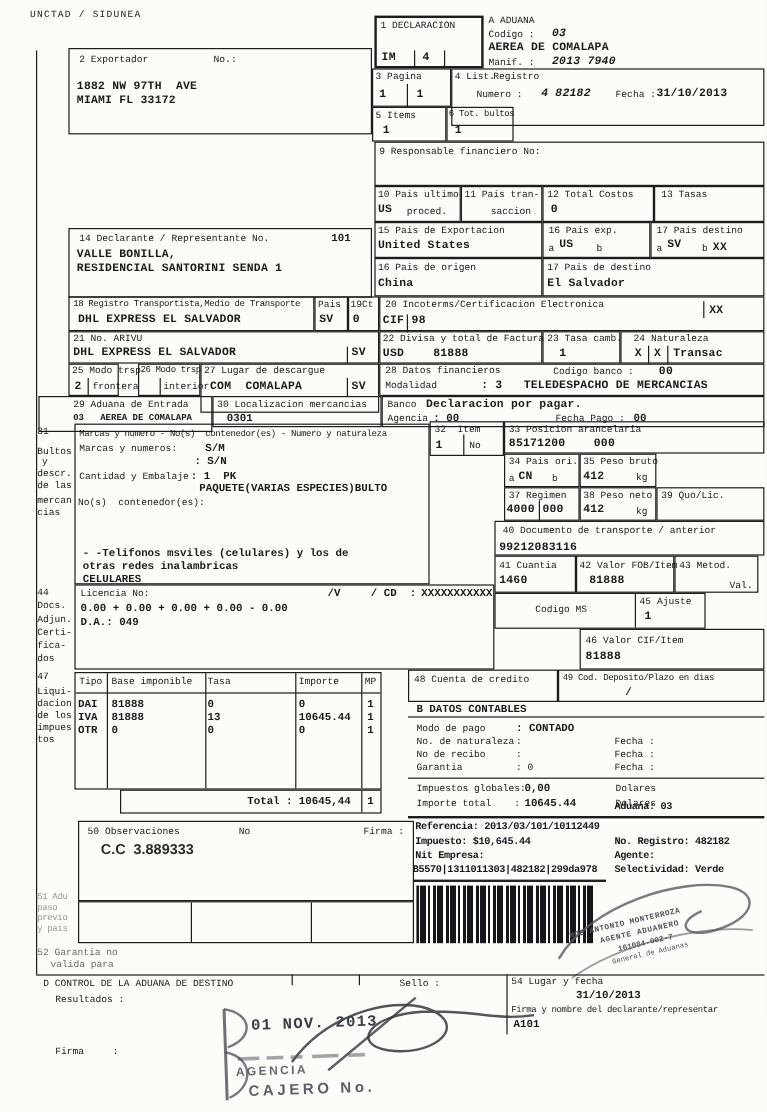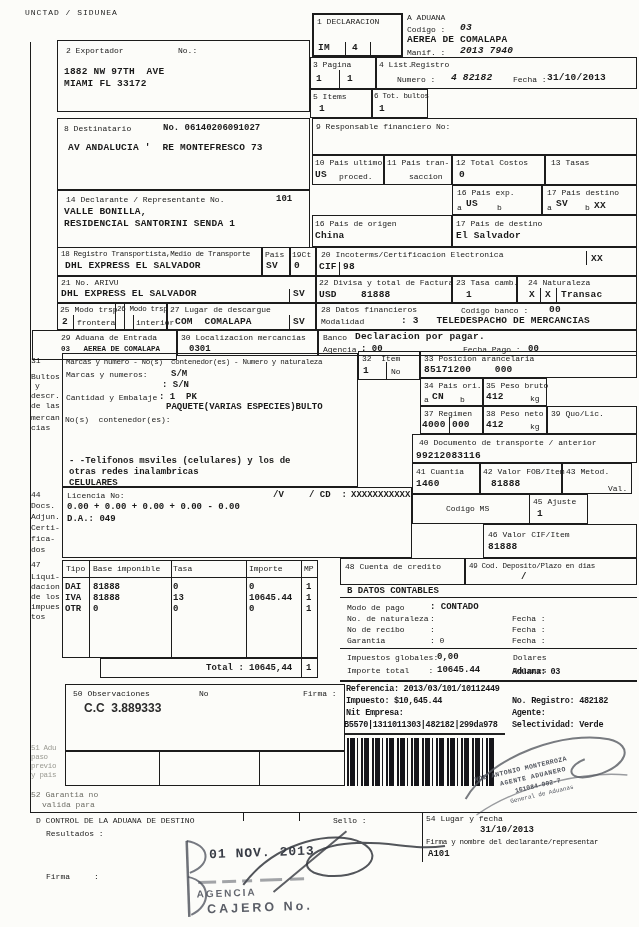--- a/index.html
+++ b/index.html
@@ -54,43 +54,38 @@
     <div class="t v" style="left:6px;top:26px">1882 NW 97TH  AVE</div>
     <div class="t v" style="left:6px;top:38px">MIAMI FL 33172</div>
   </div>
 
   <div class="bx" style="left:310px;top:57px;width:66px;height:32px">
     <div class="t l" style="left:2px;top:2px">3 Pagina</div>
     <div class="vl" style="left:28px;top:12px;height:19px"></div>
     <div class="t v" style="left:5px;top:16px">1</div>
     <div class="t v" style="left:36px;top:16px">1</div>
   </div>
-  <div class="bx" style="left:376px;top:57px;width:261px;height:32px">
+  <div class="bx" style="left:376px;top:57px;width:261px;height:48px">
     <div class="t l" style="left:2px;top:2px">4 List.</div>
     <div class="t l" style="left:34px;top:2px">Registro</div>
     <div class="t l" style="left:20px;top:17px">Numero :</div>
     <div class="t v bI" style="left:74px;top:15px">4 82182</div>
     <div class="t l" style="left:136px;top:17px">Fecha :</div>
     <div class="t v" style="left:170px;top:15px">31/10/2013</div>
   </div>
 
   <div class="bx" style="left:310px;top:89px;width:62px;height:29px">
     <div class="t l" style="left:2px;top:2px">5 Items</div>
     <div class="t v" style="left:8px;top:14px">1</div>
   </div>
   <div class="bx" style="left:372px;top:89px;width:56px;height:29px">
     <div class="t l7" style="left:1px;top:2px">6 Tot. bultos</div>
     <div class="t v" style="left:6px;top:14px">1</div>
   </div>
 
-  <div class="bx" style="left:57px;top:118px;width:253px;height:72px">
-    <div class="t l" style="left:6px;top:5px">8 Destinatario</div>
-    <div class="t v9" style="left:105px;top:4px">No. 06140206091027</div>
-    <div class="t v" style="left:10px;top:24px">AV ANDALUCIA '  RE MONTEFRESCO 73</div>
-  </div>
 
   <div class="bx" style="left:312px;top:118px;width:325px;height:37px">
     <div class="t l" style="left:3px;top:3px">9 Responsable financiero No:</div>
   </div>
 
   <div class="bx" style="left:312px;top:155px;width:72px;height:30px">
     <div class="t l" style="left:2px;top:2px">10 Pais ultimo</div>
     <div class="t v" style="left:2px;top:14px">US</div>
     <div class="t l" style="left:26px;top:16px">proced.</div>
   </div>
@@ -106,20 +101,24 @@
     <div class="t l" style="left:5px;top:2px">13 Tasas</div>
   </div>
 
   <div class="bx" style="left:57px;top:190px;width:253px;height:58px">
     <div class="t l" style="left:8px;top:4px">14 Declarante / Representante No.</div>
     <div class="t v9" style="left:218px;top:3px">101</div>
     <div class="t v" style="left:6px;top:16px">VALLE BONILLA,</div>
     <div class="t v" style="left:6px;top:28px">RESIDENCIAL SANTORINI SENDA 1</div>
   </div>
 
+  <div class="bx" style="left:312px;top:185px;width:140px;height:30px">
+    <div class="t l" style="left:2px;top:2px">15 Pais de Exportacion</div>
+    <div class="t v" style="left:2px;top:14px">United States</div>
+  </div>
   <div class="bx" style="left:452px;top:185px;width:90px;height:30px">
     <div class="t l" style="left:4px;top:2px">16 Pais exp.</div>
     <div class="t l" style="left:4px;top:17px">a</div>
     <div class="t v" style="left:13px;top:13px">US</div>
     <div class="t l" style="left:44px;top:17px">b</div>
   </div>
   <div class="bx" style="left:542px;top:185px;width:95px;height:30px">
     <div class="t l" style="left:4px;top:2px">17 Pais destino</div>
     <div class="t l" style="left:4px;top:17px">a</div>
     <div class="t v" style="left:13px;top:13px">SV</div>
@@ -173,32 +172,32 @@
   </div>
   <div class="bx" style="left:517px;top:276px;width:120px;height:27px">
     <div class="t l" style="left:10px;top:1px">24 Naturaleza</div>
     <div class="t v" style="left:11px;top:13px">X</div>
     <div class="vl" style="left:22px;top:11px;height:15px"></div>
     <div class="t v" style="left:27px;top:13px">X</div>
     <div class="vl" style="left:38px;top:11px;height:15px"></div>
     <div class="t v" style="left:43px;top:13px">Transac</div>
   </div>
 
-  <div class="bx" style="left:57px;top:303px;width:68px;height:27px">
+  <div class="bx" style="left:57px;top:303px;width:42px;height:27px">
     <div class="t l" style="left:2px;top:1px">25 Modo trsp</div>
     <div class="t v" style="left:4px;top:13px">2</div>
     <div class="vl" style="left:15px;top:11px;height:15px"></div>
     <div class="t l" style="left:19px;top:14px">frontera</div>
   </div>
   <div class="bx" style="left:115px;top:303px;width:52px;height:27px">
     <div class="t l7" style="left:1px;top:1px">26 Modo trsp</div>
     <div class="vl" style="left:17px;top:11px;height:15px"></div>
     <div class="t l" style="left:20px;top:14px">interior</div>
   </div>
-  <div class="bx" style="left:167px;top:303px;width:149px;height:27px">
+  <div class="bx" style="left:167px;top:303px;width:149px;height:41px">
     <div class="t l" style="left:2px;top:1px">27 Lugar de descargue</div>
     <div class="t v" style="left:7px;top:13px">COM  COMALAPA</div>
     <div class="vl" style="left:121px;top:11px;height:15px"></div>
     <div class="t v" style="left:125px;top:13px">SV</div>
   </div>
   <div class="bx" style="left:316px;top:303px;width:321px;height:27px">
     <div class="t l" style="left:4px;top:1px">28 Datos financieros</div>
     <div class="t l" style="left:144px;top:2px">Codigo banco :</div>
     <div class="t v" style="left:232px;top:1px">00</div>
     <div class="t l" style="left:4px;top:13px">Modalidad</div>

